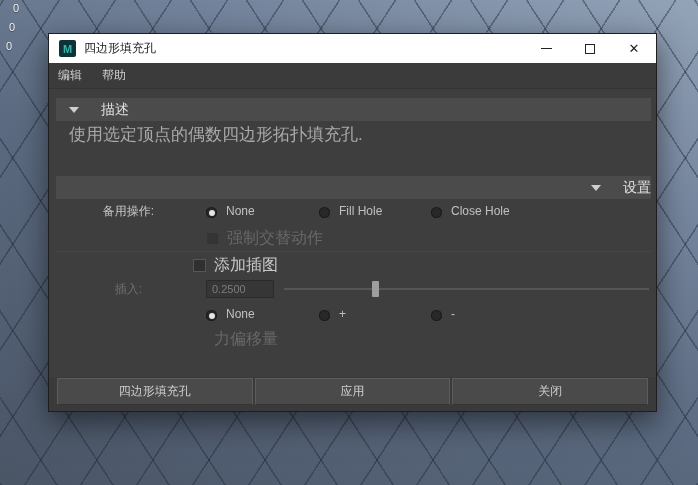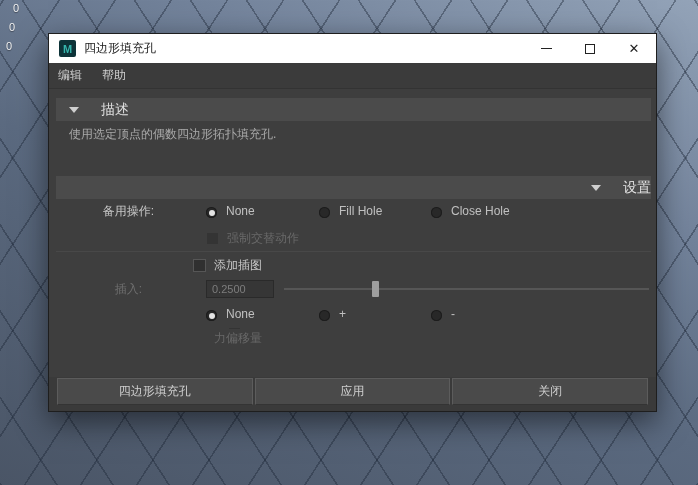--- a/index.html
+++ b/index.html
@@ -36,35 +36,35 @@
   .menu-item { color:#cfcfcf; font-size:12px; padding:0 10px; }
   .menu-item:first-child { padding-left:9px; }
 
   
   .section-header { position:absolute; left:7px; width:595px; height:23px; background:#4b4b4b;
     display:flex; align-items:center; }
   .tri-icon { width:0; height:0; border-left:5px solid transparent; border-right:5px solid transparent;
     border-top:6px solid #cfcfcf; margin-left:13px; }
   .section-title { color:#e0e0e0; font-size:14px; margin-left:22px; }
 
-  .desc-body { position:absolute; left:7px; top:91px; width:595px; color:#a9a9a9; font-size:12px; line-height:19px; padding-left:13px; }
+  .desc-body { position:absolute; left:7px; top:91px; width:595px; color:#a9a9a9; font-size:17px; line-height:19px; padding-left:13px; }
 
   
   .row { position:absolute; height:20px; display:flex; align-items:center; }
   .form-label { position:absolute; left:7px; width:145px; text-align:center; font-size:12px; color:#c8c8c8; }
   .form-label.disabled { color:#6f6f6f; }
 
   .radio-opt { position:absolute; display:flex; align-items:flex-end; }
   .radio { width:11px; height:11px; border-radius:50%; background:#282828; box-shadow:inset 0 0 0 1px #1c1c1c; position:relative; }
   .radio.selected::after { content:""; position:absolute; left:2.5px; top:2.5px; width:6px; height:6px; border-radius:50%; background:#e4e4e4; }
   .radio-label { margin-left:9px; font-size:12px; color:#c0c0c0; }
 
   .checkbox { width:13px; height:13px; background:#303030; border:1px solid #565656; }
   .checkbox.disabled { background:#343434; border-color:#3e3e3e; }
-  .check-label { margin-left:8px; font-size:12px; color:#c8c8c8; }
+  .check-label { margin-left:8px; font-size:16px; color:#c8c8c8; }
   .check-label.disabled { color:#686868; }
 
   .text-input { position:absolute; left:157px; width:68px; height:18px; background:#363636; border:1px solid #2a2a2a;
     color:#7d7d7d; font-size:11px; padding-left:5px; font-family:"Liberation Sans",sans-serif; }
   .slider-track { position:absolute; left:235px; width:365px; height:2px; background:#565656; top:9px; }
   .slider-handle { position:absolute; top:-7px; width:7px; height:16px; background:#9e9e9e; border-radius:1px; }
 
   .divider { position:absolute; left:7px; width:595px; height:1px; background:#484848; }
 
   

